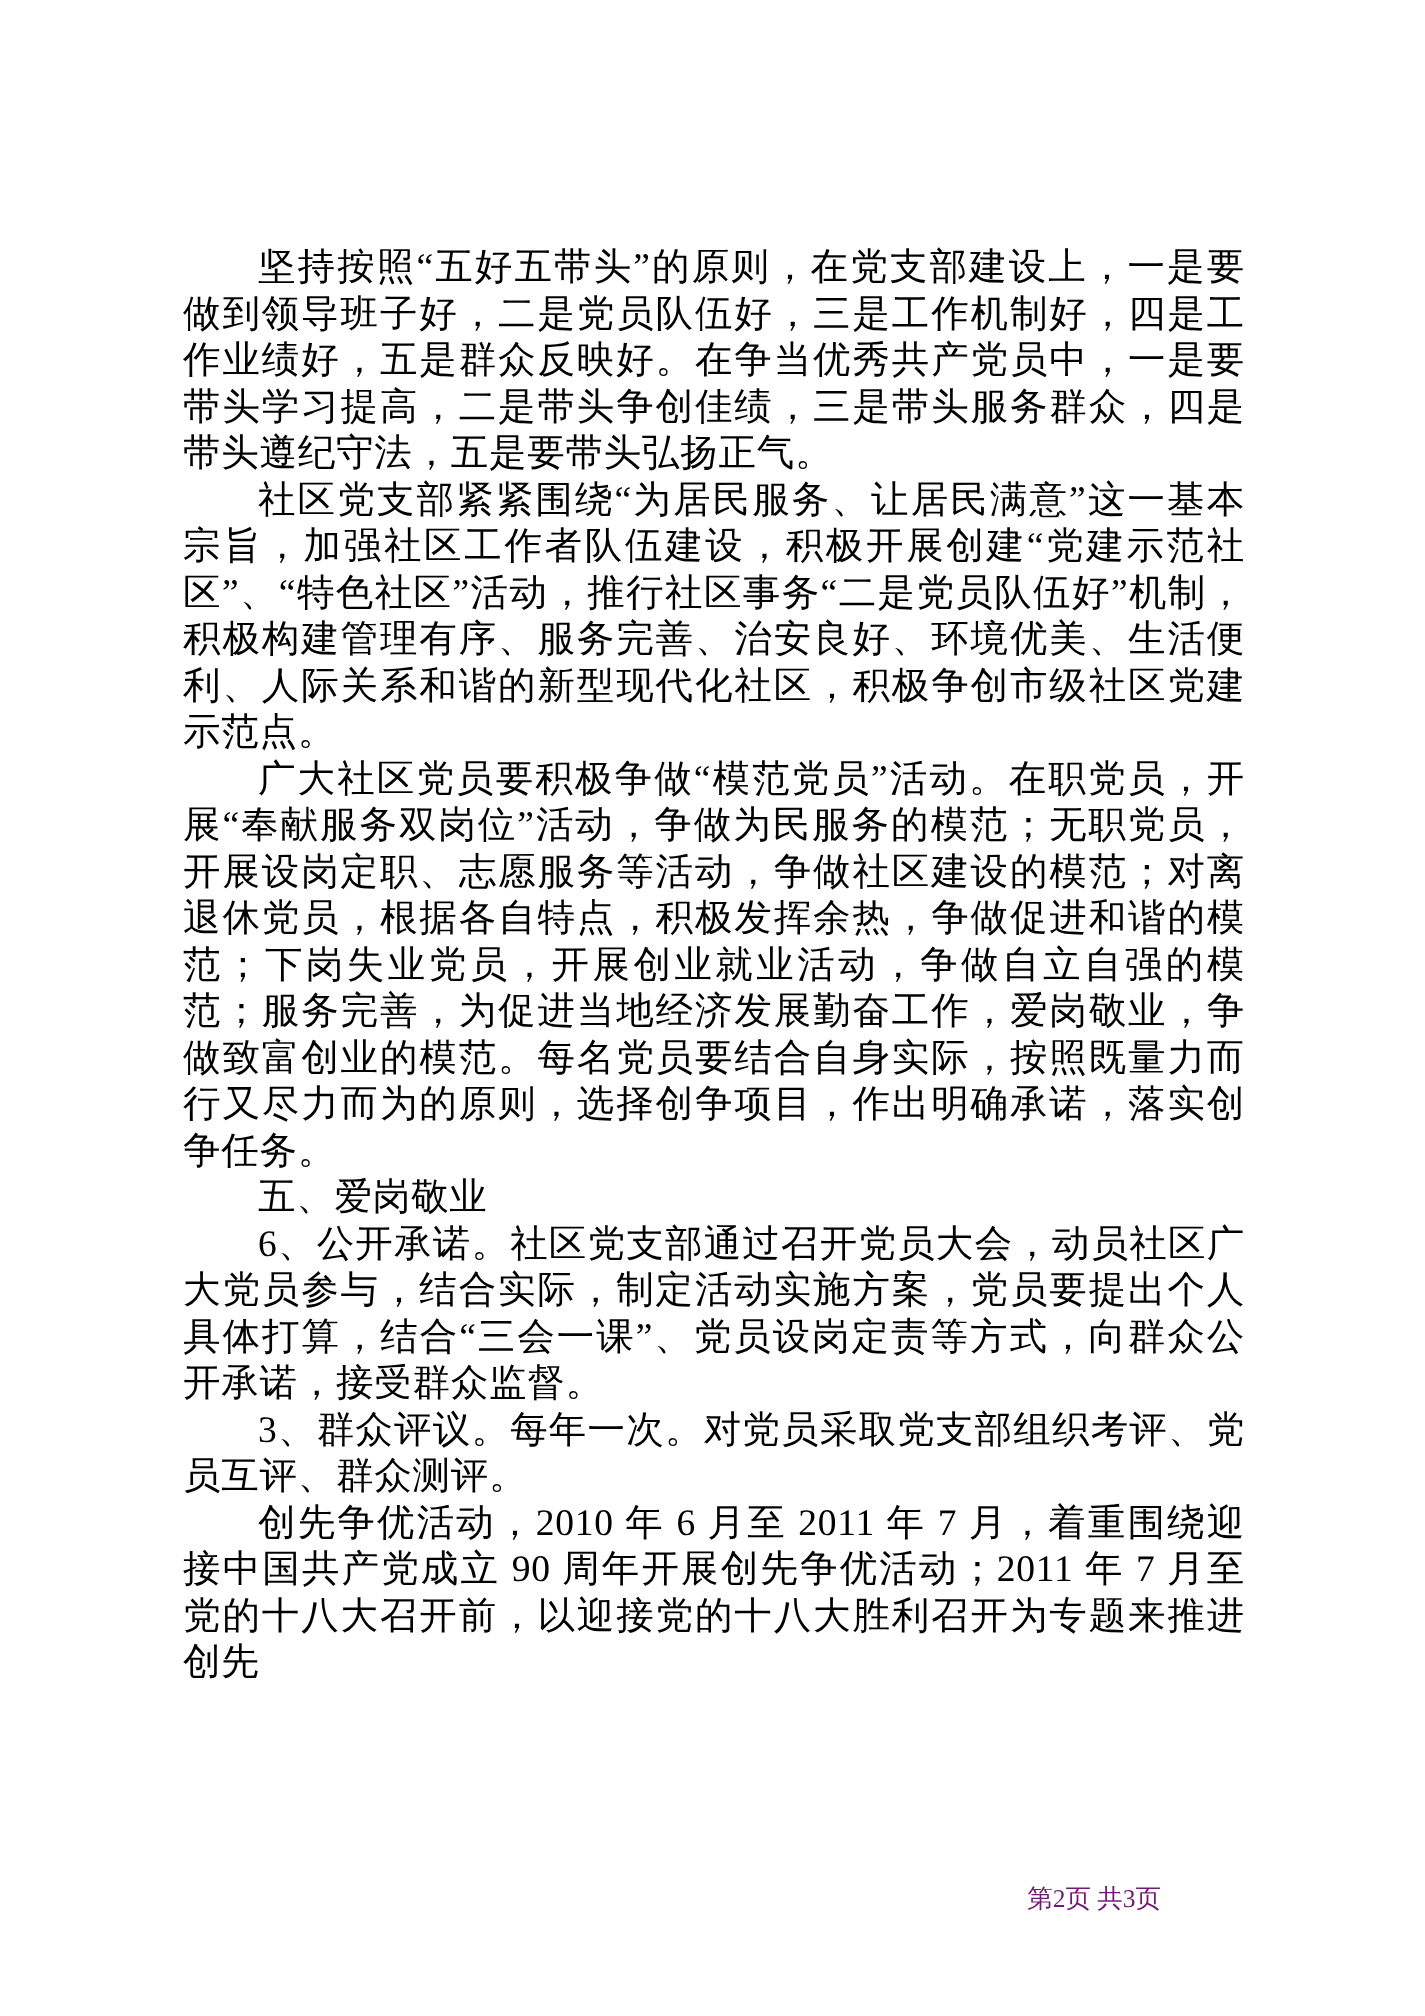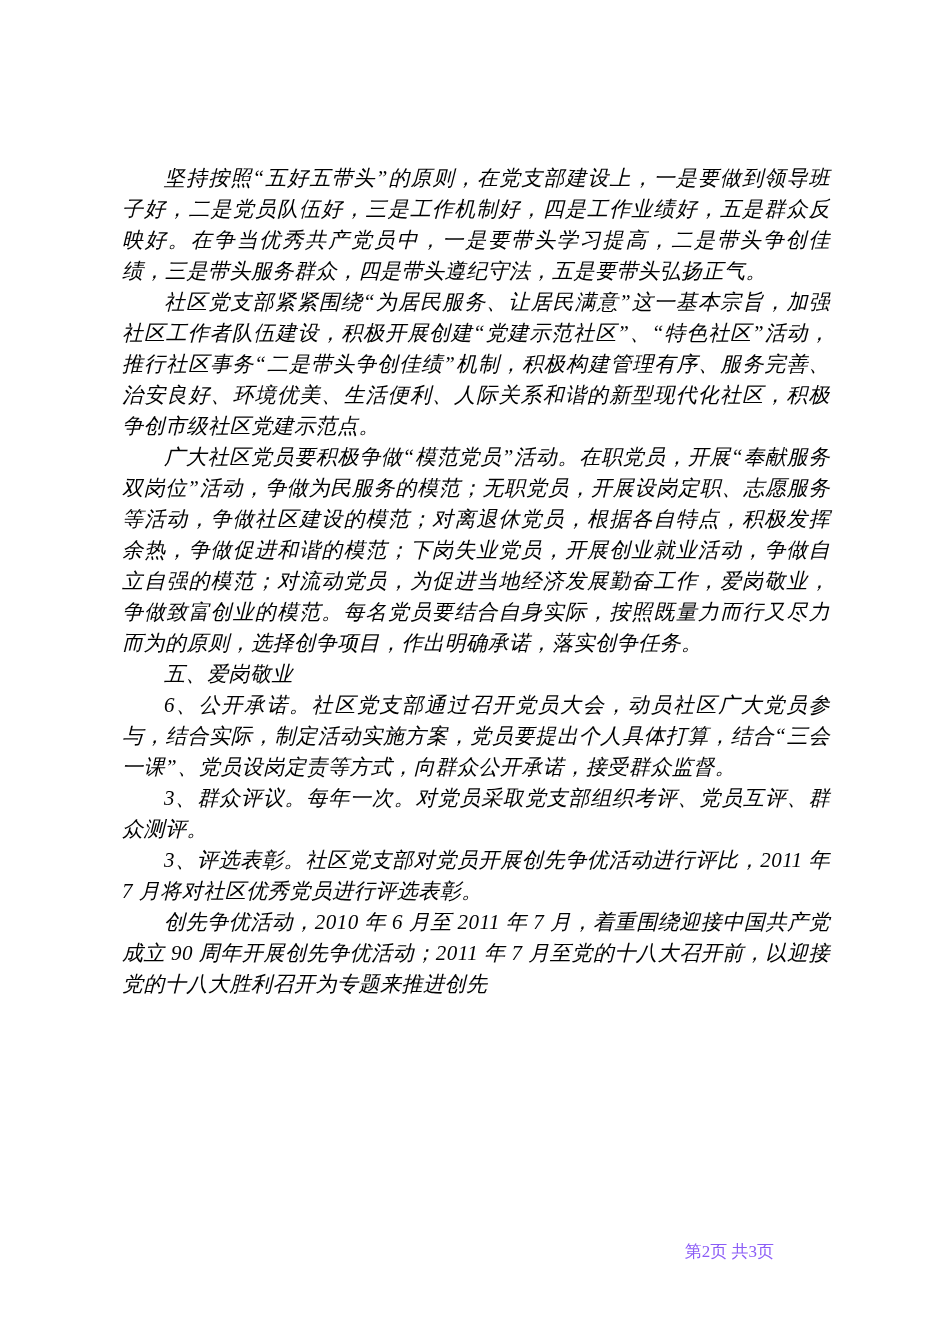--- a/index.html
+++ b/index.html
@@ -19,48 +19,46 @@
   }
   .doc-body {
     position: absolute;
     top: 163px;
     left: 122px;
     right: 120px;
   }
   .para {
     margin: 0;
     padding: 0;
-    font-size: 21px;
+    font-size: 25px;
     line-height: 31px;
     letter-spacing: 0.5px;
     text-align: justify;
     text-justify: inter-ideograph;
     text-indent: 2em;
     word-break: break-all;
-    font-style: italic;
   }
   .footer {
     position: absolute;
-    bottom: 82px;
+    bottom: 68px;
     right: 176px;
     font-size: 17px;
     line-height: 20px;
-    color: #8b5cf6;
+    color: #701a75;
   }
 </style>
 </head>
 <body>
 
 <div class="page">
   <div class="doc-body">
       <p class="para">坚持按照“五好五带头”的原则，在党支部建设上，一是要做到领导班子好，二是党员队伍好，三是工作机制好，四是工作业绩好，五是群众反映好。在争当优秀共产党员中，一是要带头学习提高，二是带头争创佳绩，三是带头服务群众，四是带头遵纪守法，五是要带头弘扬正气。</p>
-      <p class="para">社区党支部紧紧围绕“为居民服务、让居民满意”这一基本宗旨，加强社区工作者队伍建设，积极开展创建“党建示范社区”、“特色社区”活动，推行社区事务“二是带头争创佳绩”机制，积极构建管理有序、服务完善、治安良好、环境优美、生活便利、人际关系和谐的新型现代化社区，积极争创市级社区党建示范点。</p>
-      <p class="para">广大社区党员要积极争做“模范党员”活动。在职党员，开展“奉献服务双岗位”活动，争做为民服务的模范；无职党员，开展设岗定职、志愿服务等活动，争做社区建设的模范；对离退休党员，根据各自特点，积极发挥余热，争做促进和谐的模范；下岗失业党员，开展创业就业活动，争做自立自强的模范；对流动党员，为促进当地经济发展勤奋工作，爱岗敬业，争做致富创业的模范。每名党员要结合自身实际，按照既量力而行又尽力而为的原则，选择创争项目，作出明确承诺，落实创争任务。</p>
+      <p class="para">社区党支部紧紧围绕“为居民服务、让居民满意”这一基本宗旨，加强社区工作者队伍建设，积极开展创建“党建示范社区”、“特色社区”活动，推行社区事务“二是党员队伍好”机制，积极构建管理有序、服务完善、治安良好、环境优美、生活便利、人际关系和谐的新型现代化社区，积极争创市级社区党建示范点。</p>
+      <p class="para">广大社区党员要积极争做“模范党员”活动。在职党员，开展“奉献服务双岗位”活动，争做为民服务的模范；无职党员，开展设岗定职、志愿服务等活动，争做社区建设的模范；对离退休党员，根据各自特点，积极发挥余热，争做促进和谐的模范；下岗失业党员，开展创业就业活动，争做自立自强的模范；服务完善，为促进当地经济发展勤奋工作，爱岗敬业，争做致富创业的模范。每名党员要结合自身实际，按照既量力而行又尽力而为的原则，选择创争项目，作出明确承诺，落实创争任务。</p>
       <p class="para">五、爱岗敬业</p>
       <p class="para">6、公开承诺。社区党支部通过召开党员大会，动员社区广大党员参与，结合实际，制定活动实施方案，党员要提出个人具体打算，结合“三会一课”、党员设岗定责等方式，向群众公开承诺，接受群众监督。</p>
       <p class="para">3、群众评议。每年一次。对党员采取党支部组织考评、党员互评、群众测评。</p>
-      <p class="para">3、评选表彰。社区党支部对党员开展创先争优活动进行评比，2011 年 7 月将对社区优秀党员进行评选表彰。</p>
       <p class="para">创先争优活动，2010 年 6 月至 2011 年 7 月，着重围绕迎接中国共产党成立 90 周年开展创先争优活动；2011 年 7 月至党的十八大召开前，以迎接党的十八大胜利召开为专题来推进创先</p>
     </div>
   <div class="footer">
     <span>第2页 共3页</span>
   </div>
 </div>
 
 </body></html>

